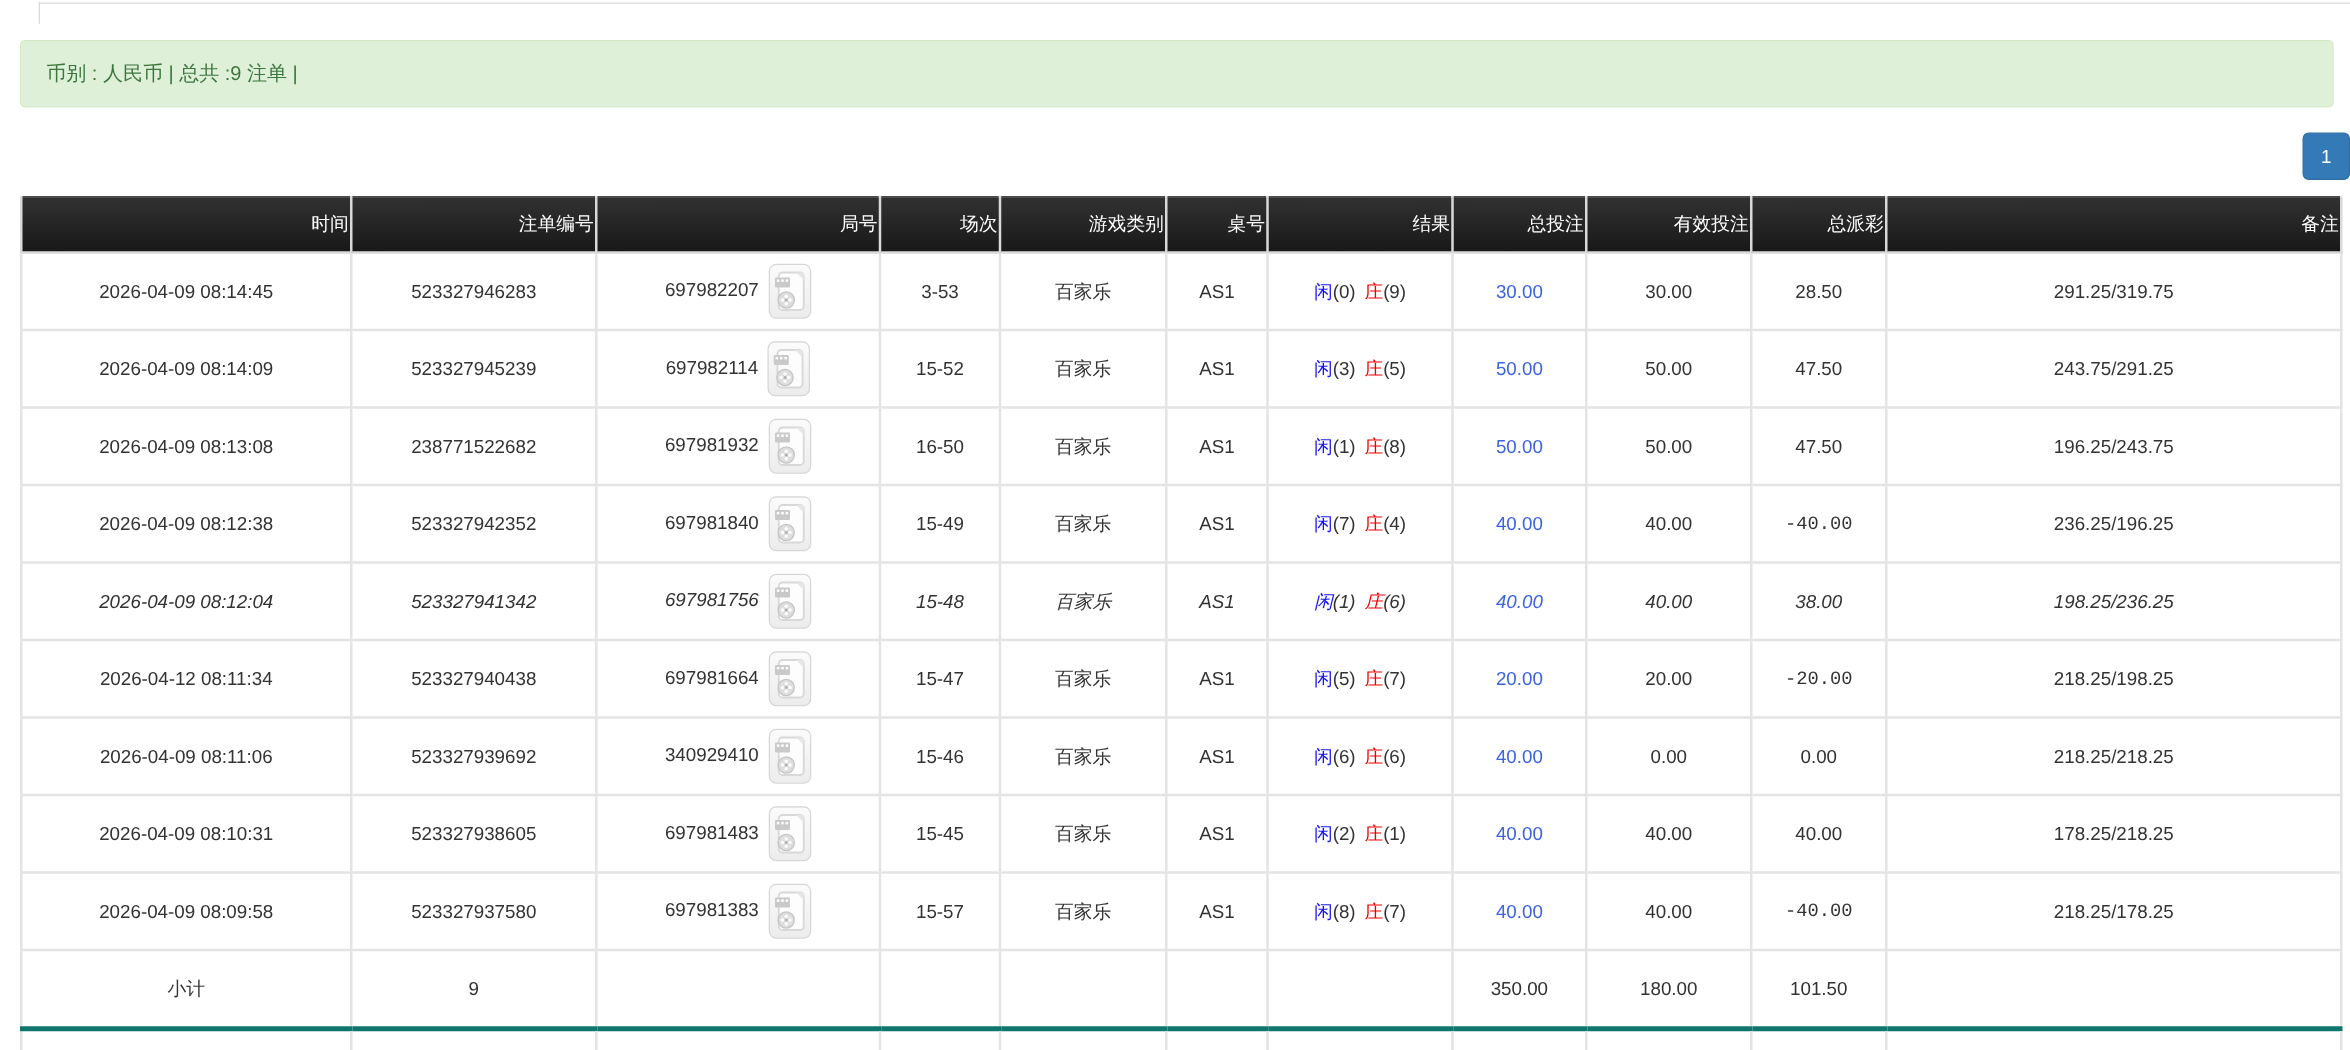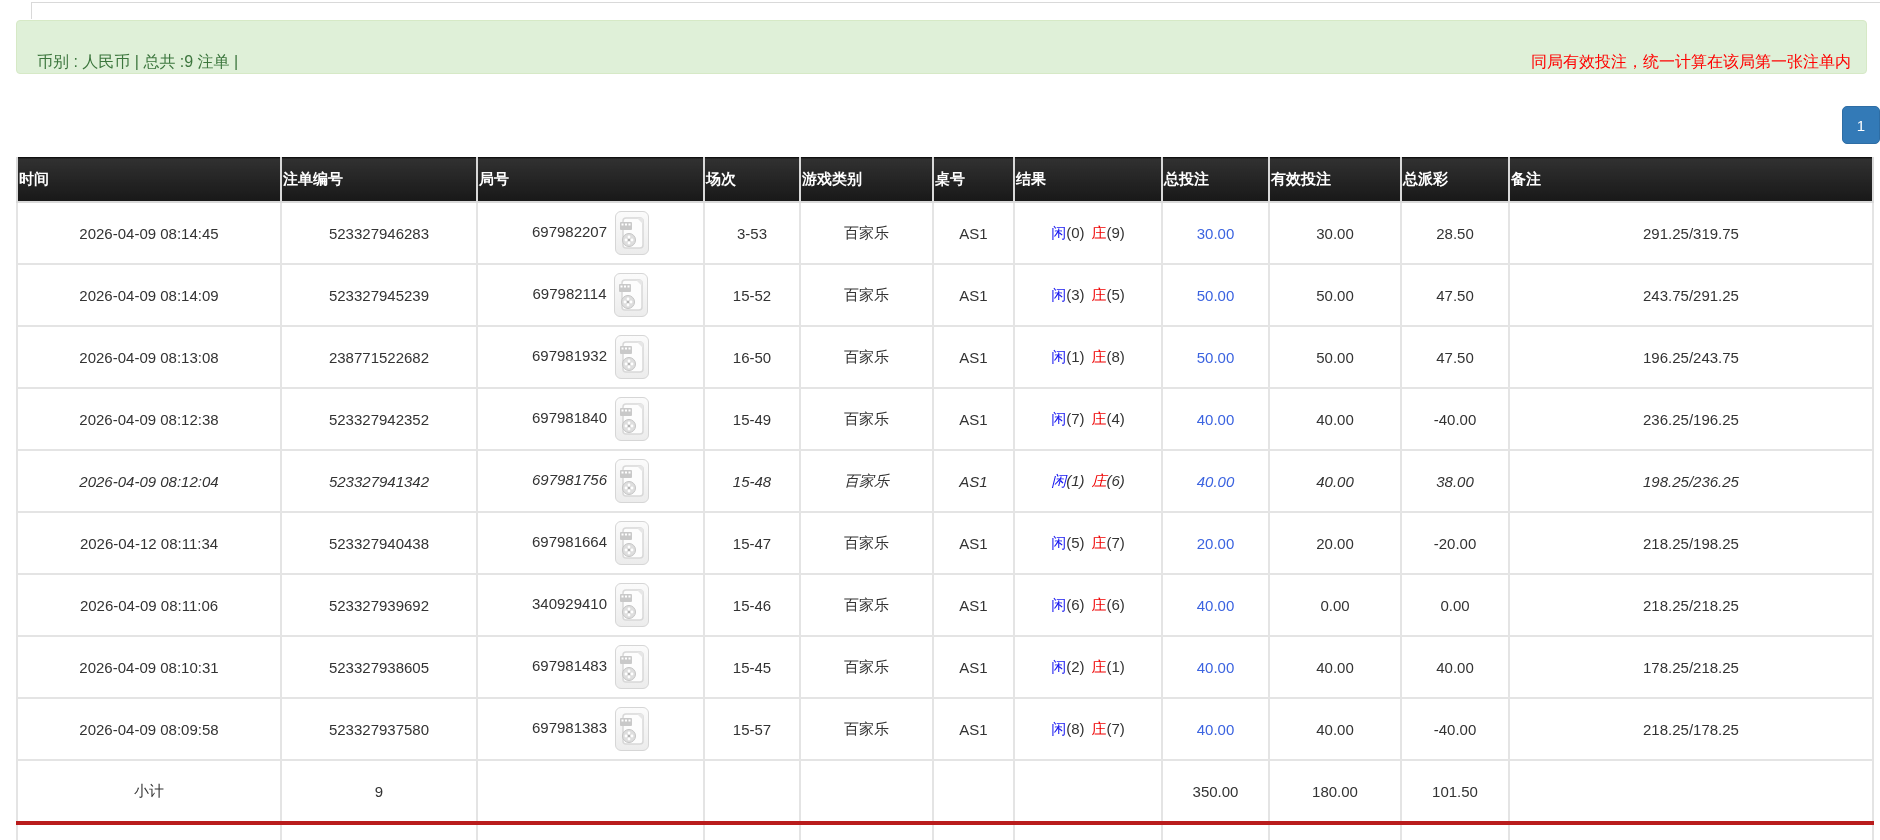--- a/index.html
+++ b/index.html
@@ -7,74 +7,73 @@
     width:1880px; height:840px; position:relative; overflow:hidden;
     background:#ffffff; font-family:"Liberation Sans", sans-serif;
   }
   
   .top-rule {
     position:absolute; left:31px; top:2px; right:0; height:16px;
     border-top:1px solid #d9d9d9; border-left:1px solid #d9d9d9;
   }
   
   .banner {
-    position:absolute; left:16px; right:13px; top:20px; height:54px;
+    position:absolute; left:16px; right:13px; top:32px; height:54px;
     background:#dff0d8; border:1px solid #d6e9c6; border-radius:4px;
-    display:flex; align-items:flex-end; justify-content:space-between;
+    display:flex; align-items:center; justify-content:space-between;
     padding:0 15px 0 20px; box-sizing:border-box;
   }
   .banner .left  { color:#3c763d; font-size:16px; }
   .banner .right { color:#ff0000; font-size:16px; }
   
   .page-btn {
     position:absolute; top:106px; right:0px; width:38px; height:38px;
     background:#337ab7; border:1px solid #2e6da4; border-radius:5px;
     color:#fff; font-size:15px; box-sizing:border-box;
     display:flex; align-items:center; justify-content:center; cursor:pointer;
   }
   
   table.grid {
     position:absolute; left:16px; top:157px; width:1856px;
     border-collapse:collapse; table-layout:fixed;
   }
   table.grid thead td {
     background:linear-gradient(#313131,#181818); color:#ffffff;
-    font-weight:bold; font-size:15px; height:41px; text-align:left;
+    font-weight:normal; font-size:15px; height:41px; text-align:right;
     border:2px solid #d9d9d9; border-top:1px solid #111;
   }
   table.grid tbody td {
     height:58px; background:#ffffff; border:2px solid #e4e4e4;
     font-size:15px; color:#333333; text-align:center; vertical-align:middle;
   }
   tr.hl td { background:#f5f2a1;font-style:italic; }
   tr.sum td {
     background:#9c9c9c; color:#ffffff; border:2px solid #ffffff;
     height:36px; font-size:15px;
   }
-  tr.sum.subtotal td { border-bottom:4px solid #b91c1c; }
+  tr.sum.subtotal td { border-bottom:4px solid #0f766e; }
   .result .p { color:#1414f0; }
   .result .b { color:#ef0000; margin-left:7px; }
   .betlink { color:#3c64e0; text-decoration:none; cursor:pointer; }
-  .neg { color:#f00000; }
+  .neg { color:#f00000;font-family:Liberation Mono, monospace; }
   
   .film-btn {
     display:inline-flex; width:34px; height:44px; box-sizing:border-box;
     background:linear-gradient(#fbfbfb,#ececec); border:1px solid #d6d6d6;
     border-radius:6px; align-items:center; justify-content:center;
     margin-left:8px; vertical-align:middle; cursor:pointer;
   }
 </style>
 </head>
 <body>
 
 <div class="top-rule"></div>
 
 <div class="banner">
   <span class="left">币别 : 人民币 | 总共 :9 注单 |</span>
-  <span class="right">同局有效投注，统一计算在该局第一张注单内</span>
 </div>
 
 <div class="page-btn">1</div>
 
 <table class="grid">
   <colgroup>
     <col style="width:264px">
       <col style="width:196px">
       <col style="width:227px">
     <col style="width:96px">

